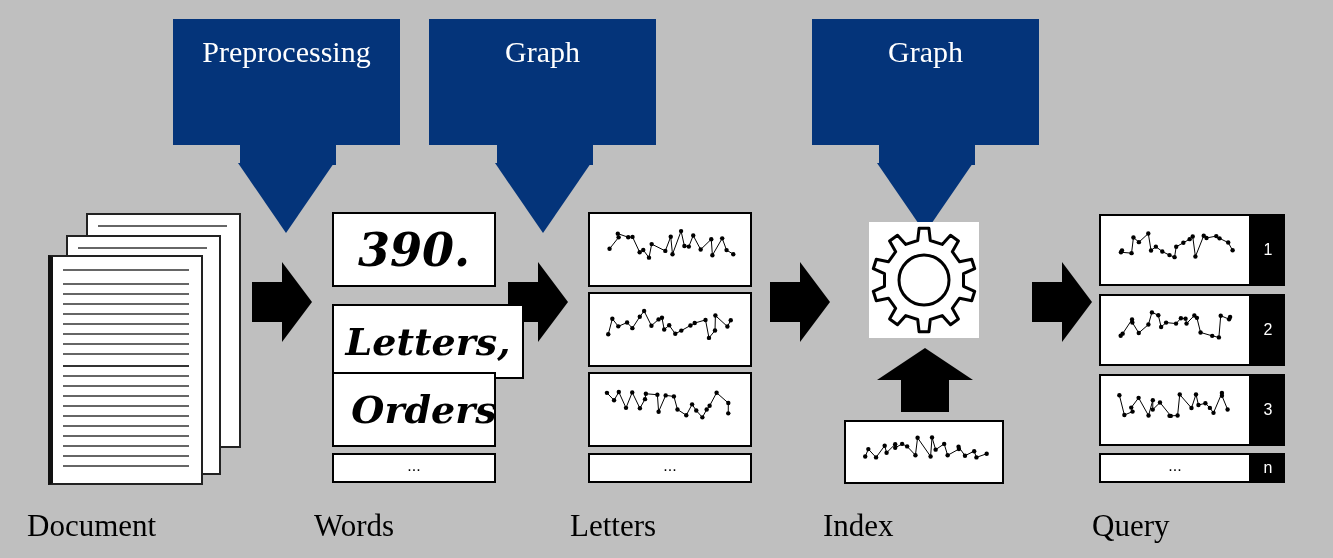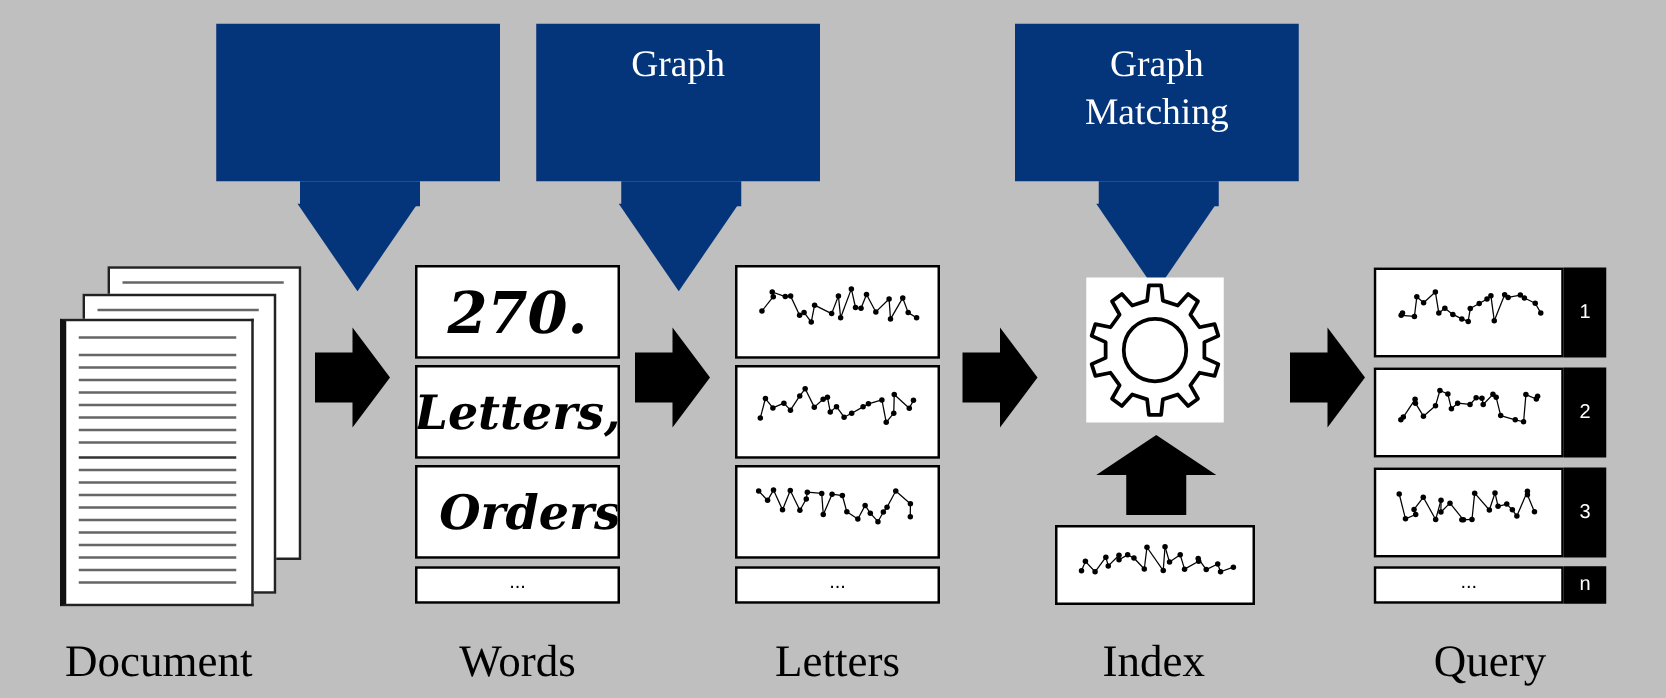--- a/index.html
+++ b/index.html
@@ -9,42 +9,42 @@
                font-family:"Liberation Serif", serif; font-size:30px; line-height:38px; padding-top:14px; box-sizing:border-box; }
   .stage-arrow { position:absolute; width:0; height:0; border-left:48px solid transparent; border-right:48px solid transparent; border-top:70px solid #04347a; }
   .stage-stem { position:absolute; background:#04347a; }
   .card { position:absolute; background:#fff; border:2px solid #000; box-sizing:border-box; overflow:hidden; }
   .card-ellipsis { position:absolute; background:#fff; border:2px solid #000; box-sizing:border-box; text-align:center;
                    font-family:"Liberation Sans", sans-serif; font-size:16px; line-height:22px; }
   .word-text { position:absolute; left:0; right:0; top:0; bottom:0; display:flex; align-items:center; justify-content:center;
                font-family:"DejaVu Serif", serif; font-style:italic; font-weight:bold; font-size:40px; color:#000; }
   .rank { position:absolute; background:#000; color:#fff; font-family:"Liberation Sans", sans-serif; font-size:16px;
           display:flex; align-items:center; justify-content:center; }
-  .caption { position:absolute; top:508px; font-family:"Liberation Serif", serif; font-size:36px; color:#000; text-align:center; width:200px; }
+  .caption { position:absolute; top:508px; font-family:"Liberation Serif", serif; font-size:31px; color:#000; width:200px; }
   .doc-page { position:absolute; background:#fff; border:2px solid #222; box-sizing:border-box; }
   .doc-line { position:absolute; height:2px; background:#666; left:10px; right:12px; }
   svg { position:absolute; overflow:visible; }
 </style>
 </head>
 <body>
 
 <div class="stage-box" style="left:173px; top:19px; width:227px; height:126px;">
+  <div>Preprocessing</div>
 </div>
 <div class="stage-stem" style="left:240px; top:145px; width:96px; height:20px;"></div>
 <div class="stage-arrow" style="left:238px; top:163px;"></div>
 
 <div class="stage-box" style="left:429px; top:19px; width:227px; height:126px;">
   <div>Graph</div>
 </div>
 <div class="stage-stem" style="left:497px; top:145px; width:96px; height:20px;"></div>
 <div class="stage-arrow" style="left:495px; top:163px;"></div>
 
 <div class="stage-box" style="left:812px; top:19px; width:227px; height:126px;">
   <div>Graph</div>
-  <div>Matching</div>
 </div>
 <div class="stage-stem" style="left:879px; top:145px; width:96px; height:20px;"></div>
 <div class="stage-arrow" style="left:877px; top:163px;"></div>
 
 <div>
   <div class="doc-page" style="left:86px; top:213px; width:155px; height:235px;">
     <div class="doc-line" style="top:10px;"></div>
   </div>
   <div class="doc-page" style="left:66px; top:235px; width:155px; height:240px;">
     <div class="doc-line" style="top:10px;"></div>
@@ -80,23 +80,23 @@
     <polygon points="0,20 30,20 30,0 60,40 30,80 30,60 0,60" fill="#000"></polygon>
   </svg>
 <svg style="left:770px; top:262px;" width="60" height="80">
     <polygon points="0,20 30,20 30,0 60,40 30,80 30,60 0,60" fill="#000"></polygon>
   </svg>
 <svg style="left:1032px; top:262px;" width="60" height="80">
     <polygon points="0,20 30,20 30,0 60,40 30,80 30,60 0,60" fill="#000"></polygon>
   </svg>
 
 <div class="card" style="left:332px; top:212px; width:164px; height:75px;">
-  <div class="word-text" style="font-size:46px;">270.</div>
-</div>
-<div class="card" style="left:332px; top:292px; width:164px; height:75px;text-align:right;">
+  <div class="word-text" style="font-size:46px;">390.</div>
+</div>
+<div class="card" style="left:332px; top:304px; width:192px; height:75px;text-align:right;">
   <div class="word-text" style="font-size:38px;">Letters,</div>
 </div>
 <div class="card" style="left:332px; top:372px; width:164px; height:75px;">
   <div class="word-text" style="font-size:38px;padding-left:20px;">Orders</div>
 </div>
 <div class="card-ellipsis" style="left:332px; top:453px; width:164px; height:30px;">...</div>
 
 <div class="card" style="left:588px; top:212px; width:164px; height:75px;">
   <svg class="graph-svg" style="left:0;top:0;" width="160" height="71">
       <line x1="19.562654320987654" y1="34.784716392318245" x2="28.621100333137367" y2="23.36100874485597" stroke="#000" stroke-width="1"></line>

